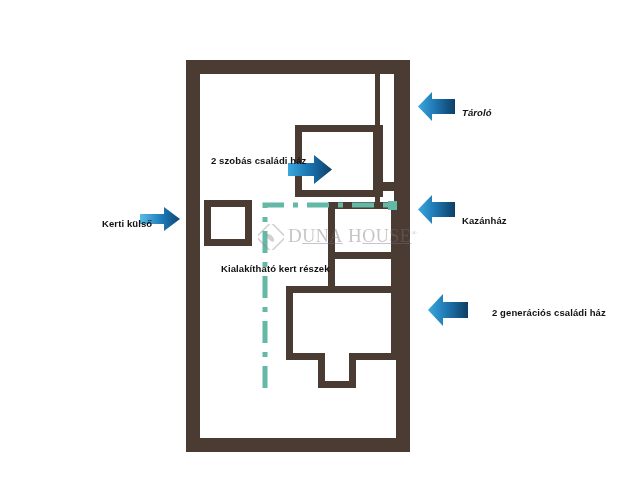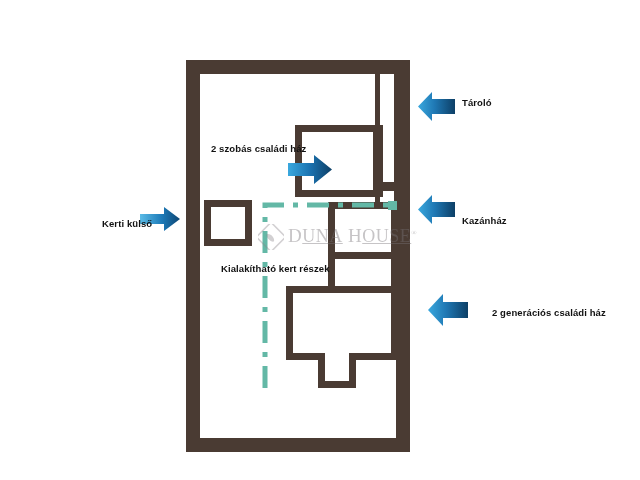--- a/index.html
+++ b/index.html
@@ -36,25 +36,25 @@
     font-size: 9.5px;
     color: #111111;
     letter-spacing: 0.1px;
     white-space: nowrap;
     line-height: 1;
   }
   .callout-left {
     text-align: right;
     margin-left: 24px;
   }
-  #label-taroloo   { left: 462px; top: 98px; }
+  #label-taroloo   { left: 462px; top: 108px; font-style: italic; }
   #label-kazanhaz  { left: 462px; top: 216px; }
   #label-2gen      { left: 492px; top: 308px; }
   #label-kerti     { left: 78px;  top: 219px; }
-  #label-2szobas   { left: 211px; top: 144px; }
+  #label-2szobas   { left: 211px; top: 156px; }
   #label-kert      { left: 200px; top: 264px; margin-left: 21px; }
   .wm {
     position: absolute;
     left: 258px;
     top: 224px;
     width: 166px;
     height: 26px;
     pointer-events: none;
   }
   .wm-text {

